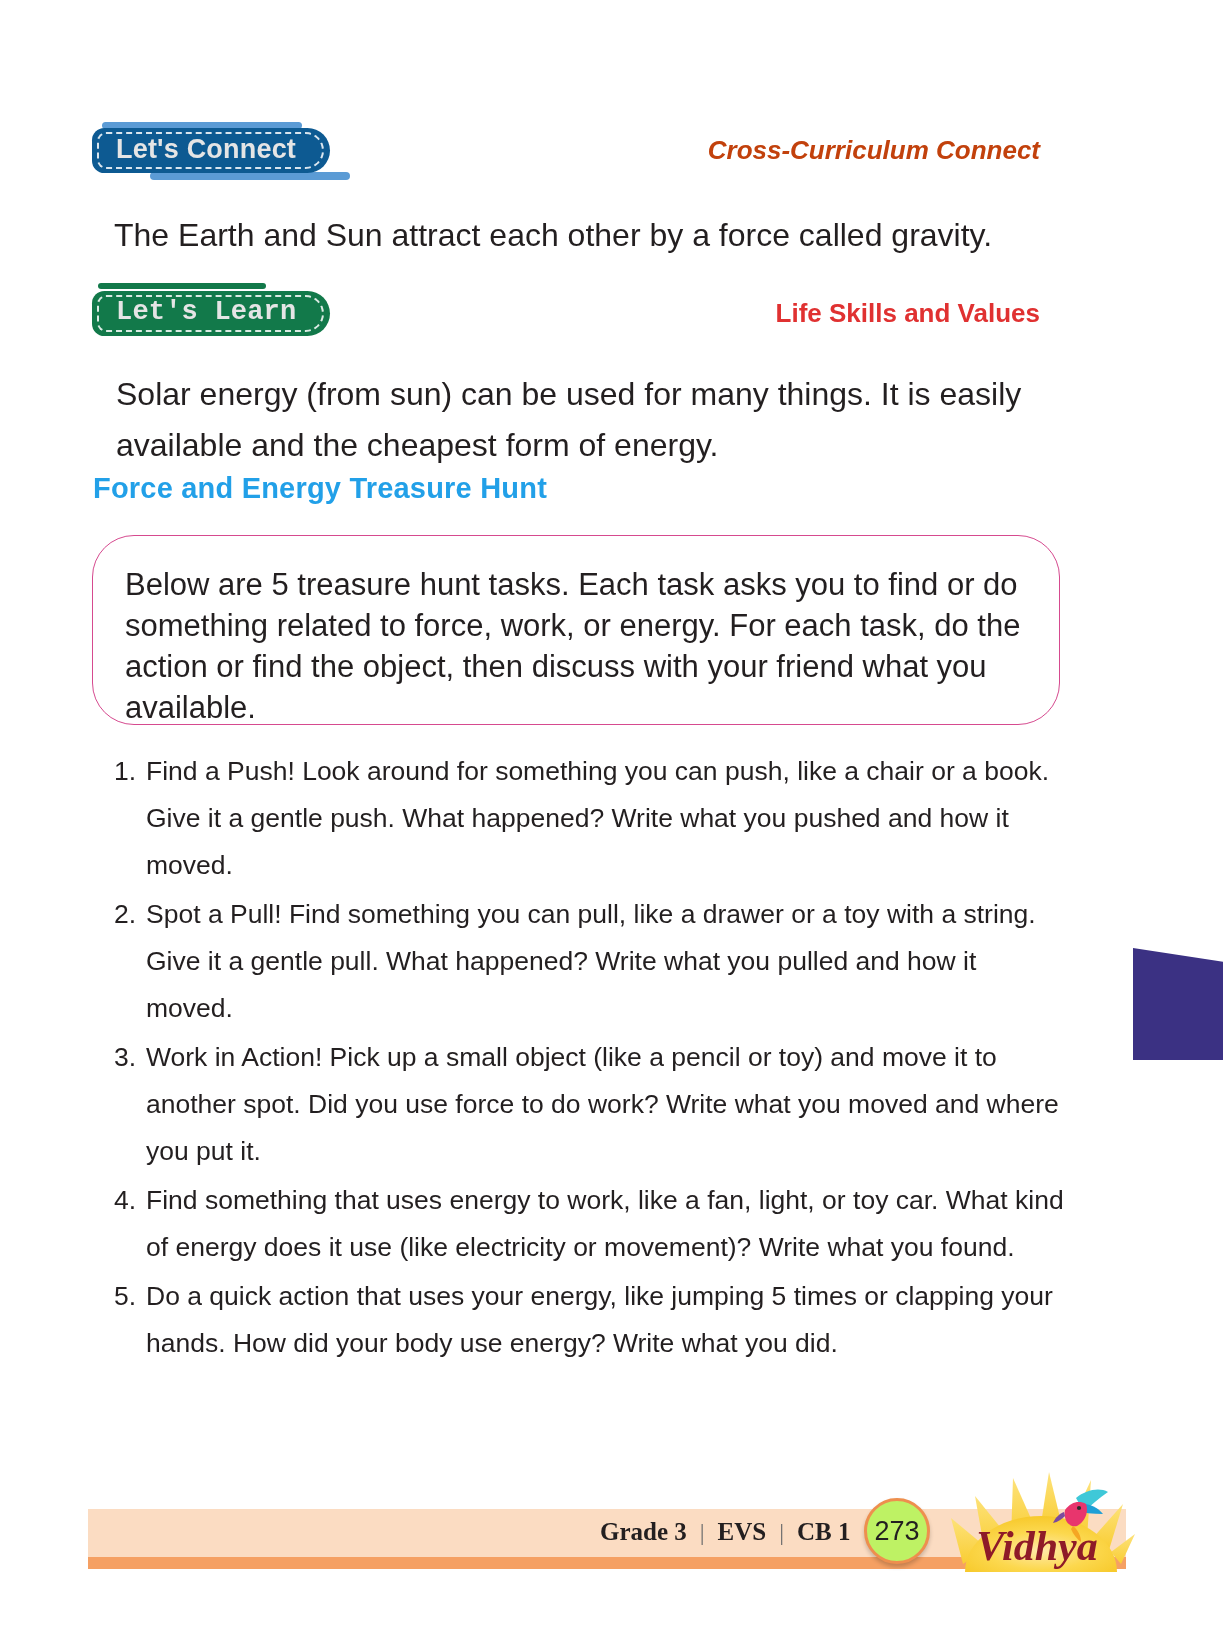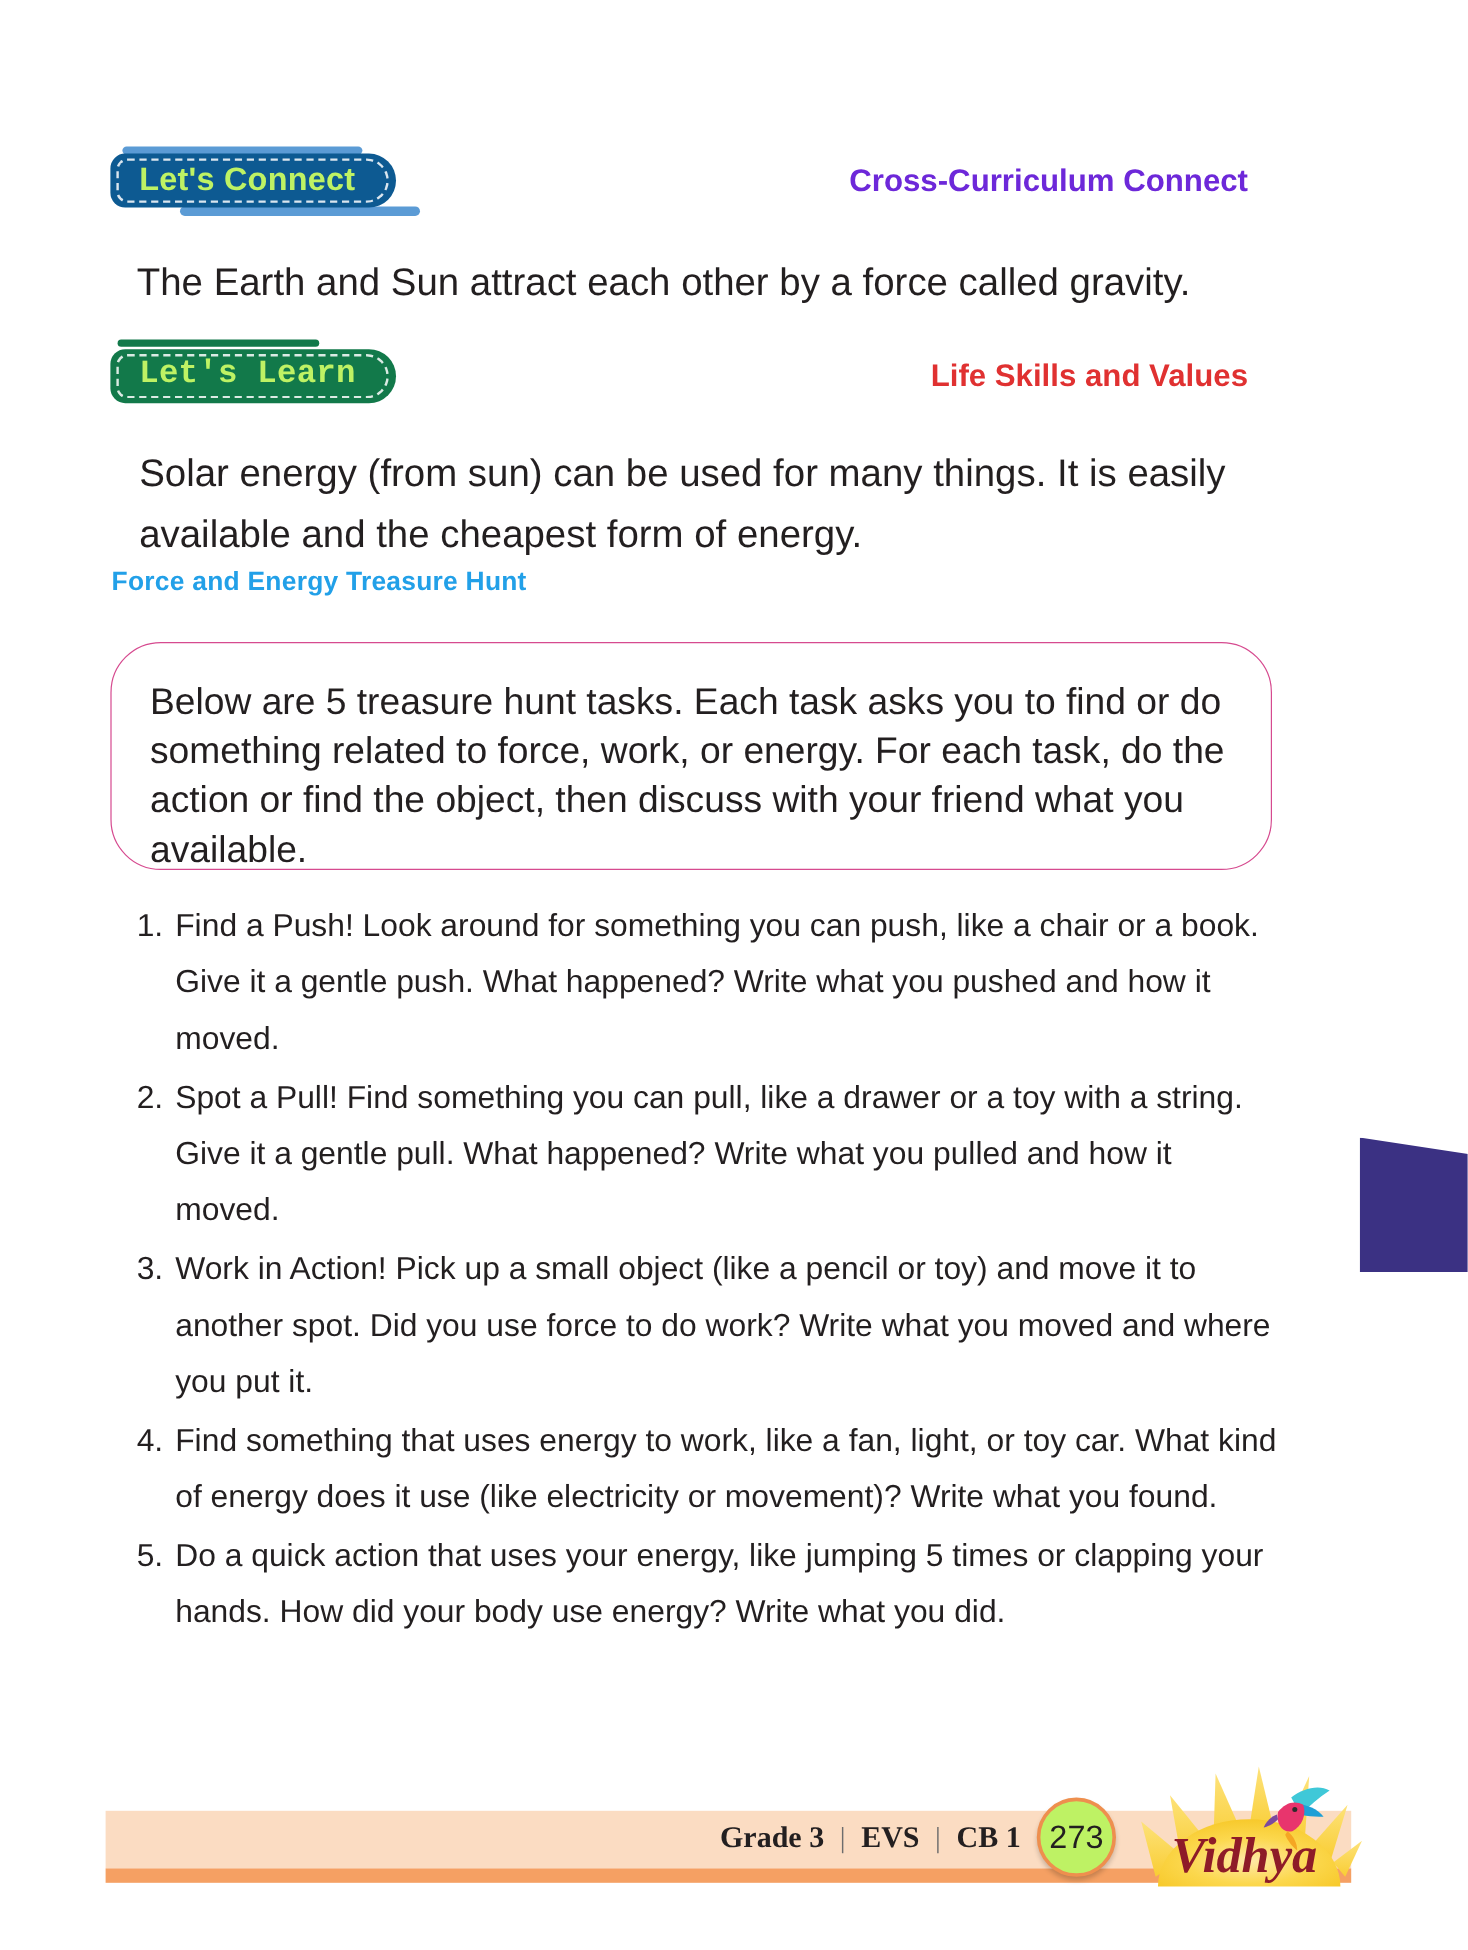--- a/index.html
+++ b/index.html
@@ -53,21 +53,21 @@
     background: #5b9bd5;
     border-radius: 4px;
   }
   .badge {
     position: relative;
     display: inline-flex;
     align-items: center;
     justify-content: center;
     padding: 8px 34px 10px 24px;
     border-radius: 22px 40px 40px 22px;
-    color: #bef264;
+    color: #e5e5e5;
     font-size: 27px;
     font-weight: bold;
     letter-spacing: 0.2px;
     line-height: 1;
     z-index: 2;
   }
   .badge.blue { background: #0d5a92; }
   .badge.green { background: #12794a; font-family: Liberation Mono, monospace; }
   .badge::after {
     content: "";
@@ -89,36 +89,36 @@
     height: 6px;
     border-radius: 3px;
   }
 
   
   .right-head {
     font-size: 26px;
     font-weight: bold;
     white-space: nowrap;
   }
-  .right-head.blue { color: #6d28d9; }
+  .right-head.blue { color: #c2410c; font-style: italic; }
   .right-head.red  { color: #e03131; }
 
   
   .para {
     position: absolute;
     font-size: 32px;
     line-height: 54px;
     color: #231f20;
     font-weight: 300;
   }
 
   
   .sec-title {
     position: absolute;
-    font-size: 22px;
+    font-size: 29px;
     font-weight: bold;
     color: #22a0e8;
     letter-spacing: 0.2px;
   }
 
   
   .pinkbox {
     position: absolute;
     border: 1.6px solid #d64a8f;
     border-radius: 42px;

